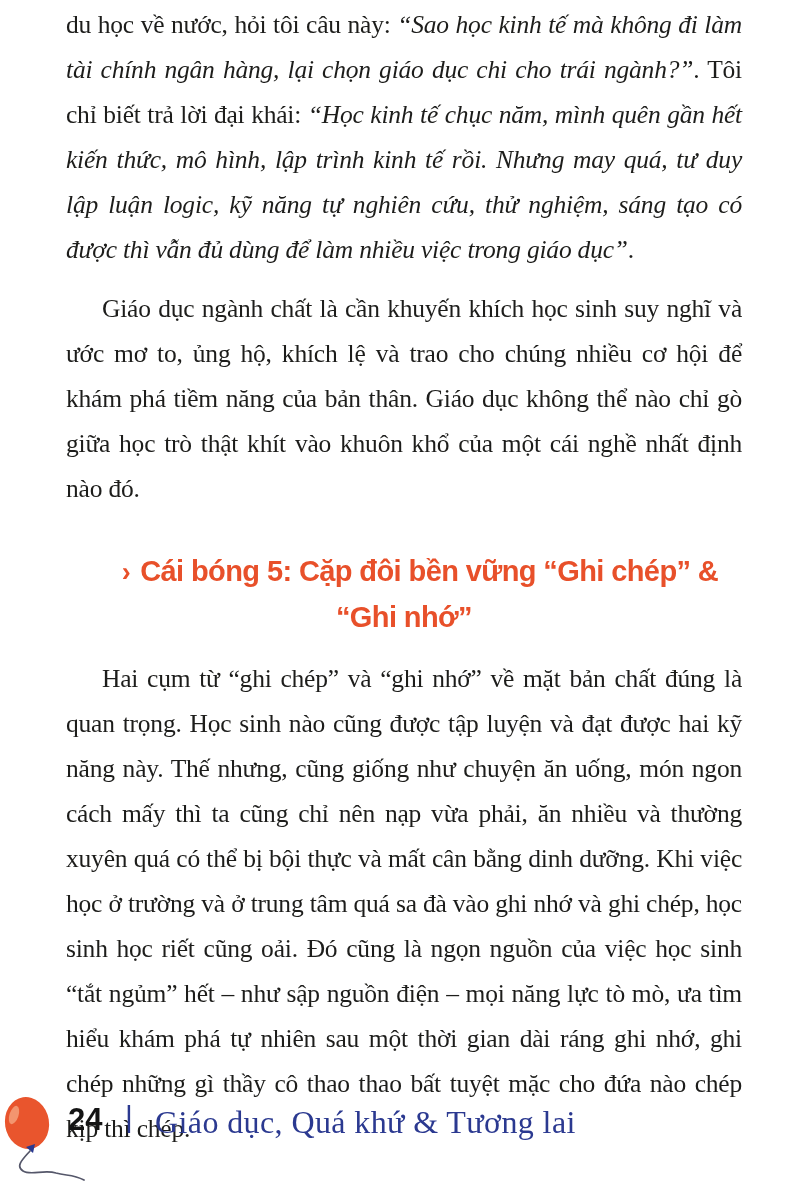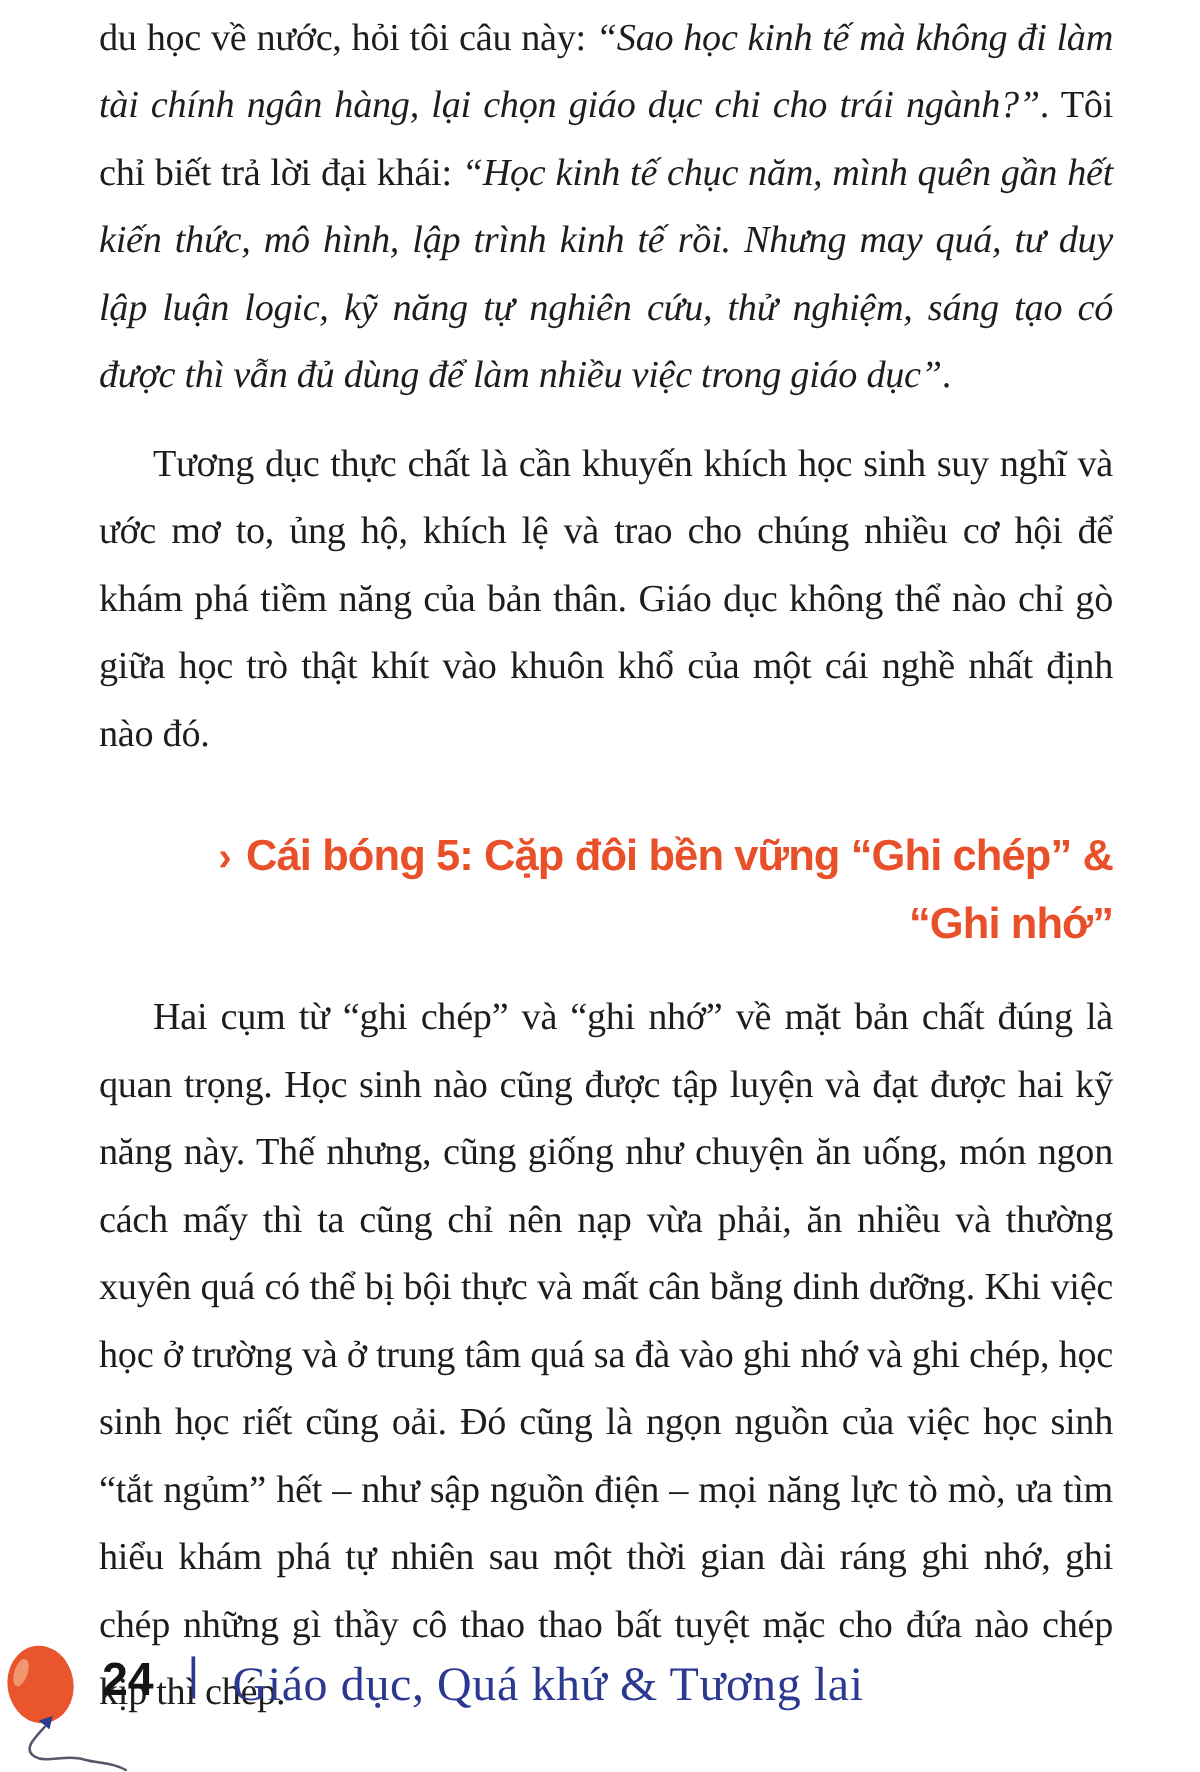--- a/index.html
+++ b/index.html
@@ -33,21 +33,21 @@
   .italic { font-style: italic; }
 
   .section-heading {
     font-family: "Liberation Sans", "DejaVu Sans", sans-serif;
     font-weight: bold;
     color: var(--heading-orange, #e8502a);
     font-size: 29px;
     line-height: 45px;
     letter-spacing: -0.6px;
     text-indent: 32px;
-    text-align: right;
+    text-align: center;
     margin: 38px 0 16px 0;
   }
 
   .section-heading .chevron {
     font-weight: bold;
     margin-right: 10px;
     font-size: 27px;
   }
 
   .page-footer {
@@ -99,21 +99,21 @@
 </style>
 </head>
 <body>
 
 <div class="page">
 
   <main class="text-block">
 
     <p class="body-para"><span>du học về nước, hỏi tôi câu này: </span><span class="italic">“Sao học kinh tế mà không đi làm tài chính ngân hàng, lại chọn giáo dục chi cho trái ngành?”</span><span>. Tôi chỉ biết trả lời đại khái: </span><span class="italic">“Học kinh tế chục năm, mình quên gần hết kiến thức, mô hình, lập trình kinh tế rồi. Nhưng may quá, tư duy lập luận logic, kỹ năng tự nghiên cứu, thử nghiệm, sáng tạo có được thì vẫn đủ dùng để làm nhiều việc trong giáo dục”</span><span>.</span></p>
 
-    <p class="body-para indent">Tương dục thực chất là cần khuyến khích học sinh suy nghĩ và ước mơ to, ủng hộ, khích lệ và trao cho chúng nhiều cơ hội để khám phá tiềm năng của bản thân. Giáo dục không thể nào chỉ gò giữa học trò thật khít vào khuôn khổ của một cái nghề nhất định nào đó.</p>
+    <p class="body-para indent">Giáo dục ngành chất là cần khuyến khích học sinh suy nghĩ và ước mơ to, ủng hộ, khích lệ và trao cho chúng nhiều cơ hội để khám phá tiềm năng của bản thân. Giáo dục không thể nào chỉ gò giữa học trò thật khít vào khuôn khổ của một cái nghề nhất định nào đó.</p>
 
     <h2 class="section-heading">
       <span class="chevron">›</span><span>Cái bóng 5: Cặp đôi bền vững “Ghi chép” &amp; “Ghi nhớ”</span>
     </h2>
 
     <p class="body-para indent">Hai cụm từ “ghi chép” và “ghi nhớ” về mặt bản chất đúng là quan trọng. Học sinh nào cũng được tập luyện và đạt được hai kỹ năng này. Thế nhưng, cũng giống như chuyện ăn uống, món ngon cách mấy thì ta cũng chỉ nên nạp vừa phải, ăn nhiều và thường xuyên quá có thể bị bội thực và mất cân bằng dinh dưỡng. Khi việc học ở trường và ở trung tâm quá sa đà vào ghi nhớ và ghi chép, học sinh học riết cũng oải. Đó cũng là ngọn nguồn của việc học sinh “tắt ngủm” hết – như sập nguồn điện – mọi năng lực tò mò, ưa tìm hiểu khám phá tự nhiên sau một thời gian dài ráng ghi nhớ, ghi chép những gì thầy cô thao thao bất tuyệt mặc cho đứa nào chép kịp thì chép.</p>
 
   </main>
 
   <footer class="page-footer">

